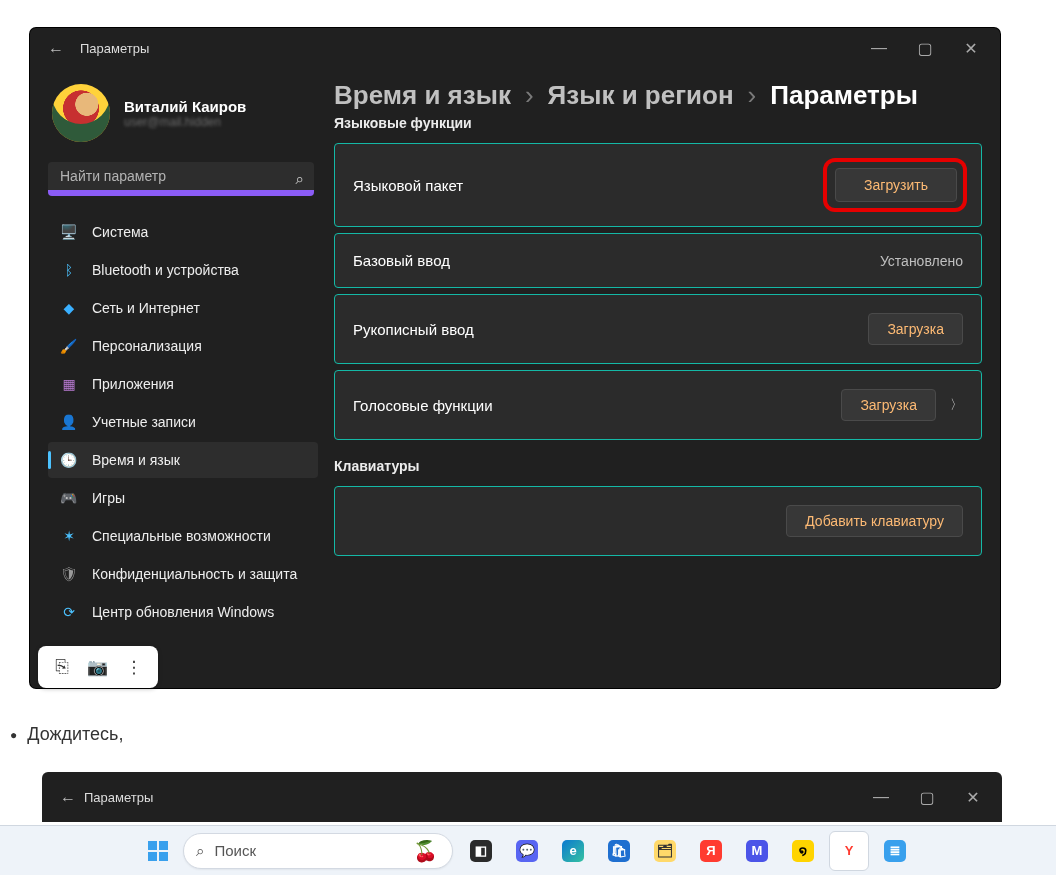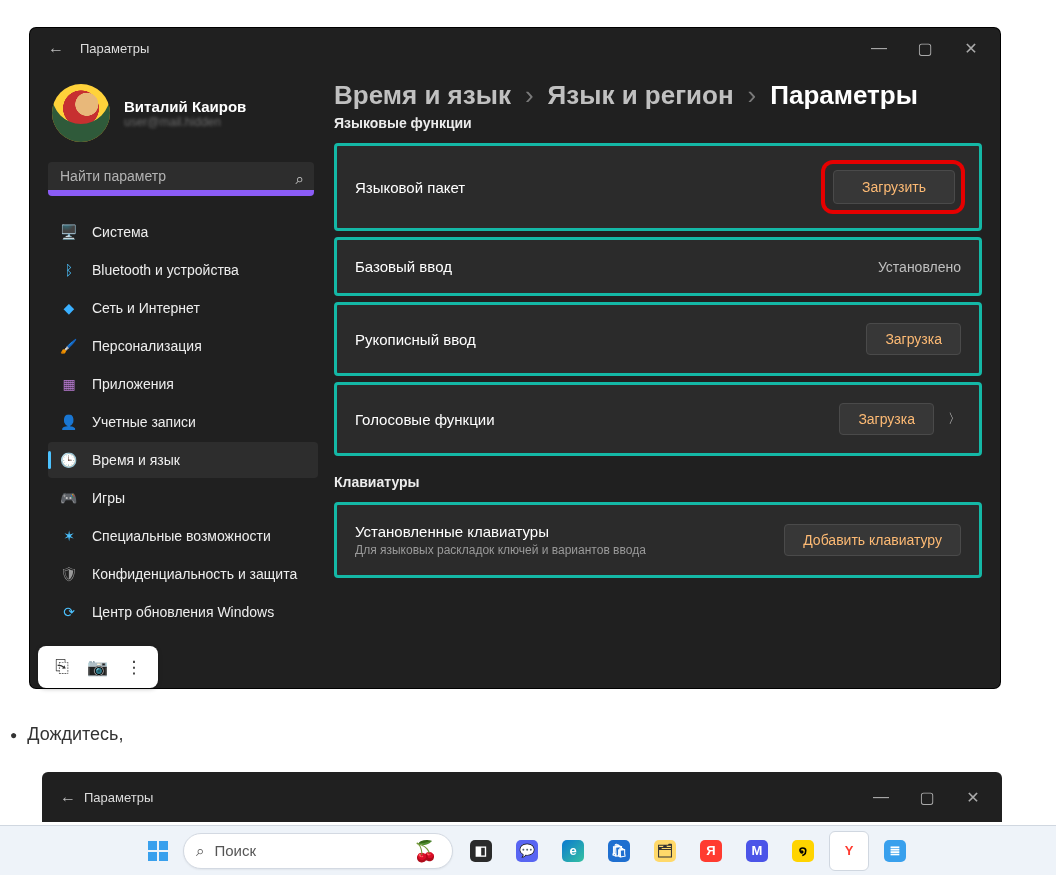--- a/index.html
+++ b/index.html
@@ -91,21 +91,21 @@
     width:36px; height:36px; display:flex; align-items:center; justify-content:center;
     color:#fff;
   }
   .langtitle { font-size:20px; font-weight:600; color:#fff;}
 
   .section-label { font-size:14px; color:#ececec; font-weight:600; padding:4px 0 12px 4px; }
 
   .card {
     background:#2b2b2b; border-radius:4px; margin:0 18px 6px 4px;
     display:flex; align-items:center; padding:18px 18px;
-    border:3px solid #14b8a6;
+    border:1px solid #14b8a6;
   }
   .card .label { font-size:15px; color:#fff; }
   .card .sub { font-size:12px; color:#9a9a9a; margin-top:3px;}
   .card .right { margin-left:auto; display:flex; align-items:center; gap:14px;}
   .btn {
     background:#373737; color:#fdba74; border:1px solid #4a4a4a;
     padding:7px 18px; border-radius:4px; font-size:14px; cursor:pointer;
   }
   .chev { color:#ccc; font-size:13px;}
   .highlight { box-shadow: 0 0 0 4px #e60000; border-radius:8px; padding:6px 6px 6px 8px;}
@@ -284,24 +284,20 @@
         <div class="label">Голосовые функции</div>
         <div class="right">
           <button class="btn">Загрузка</button>
           <span class="chev">〉</span>
         </div>
       </div>
 
       <div class="section-label" style="margin-top:14px">Клавиатуры</div>
 
       <div class="card">
-        <div>
-          <div class="label">Установленные клавиатуры</div>
-          <div class="sub">Для языковых раскладок ключей и вариантов ввода</div>
-        </div>
         <div class="right">
           <button class="btn">Добавить клавиатуру</button>
         </div>
       </div>
     </div>
   </div>
 </div>
 
 <div class="overlay-tb">
   <span>⎘</span>

